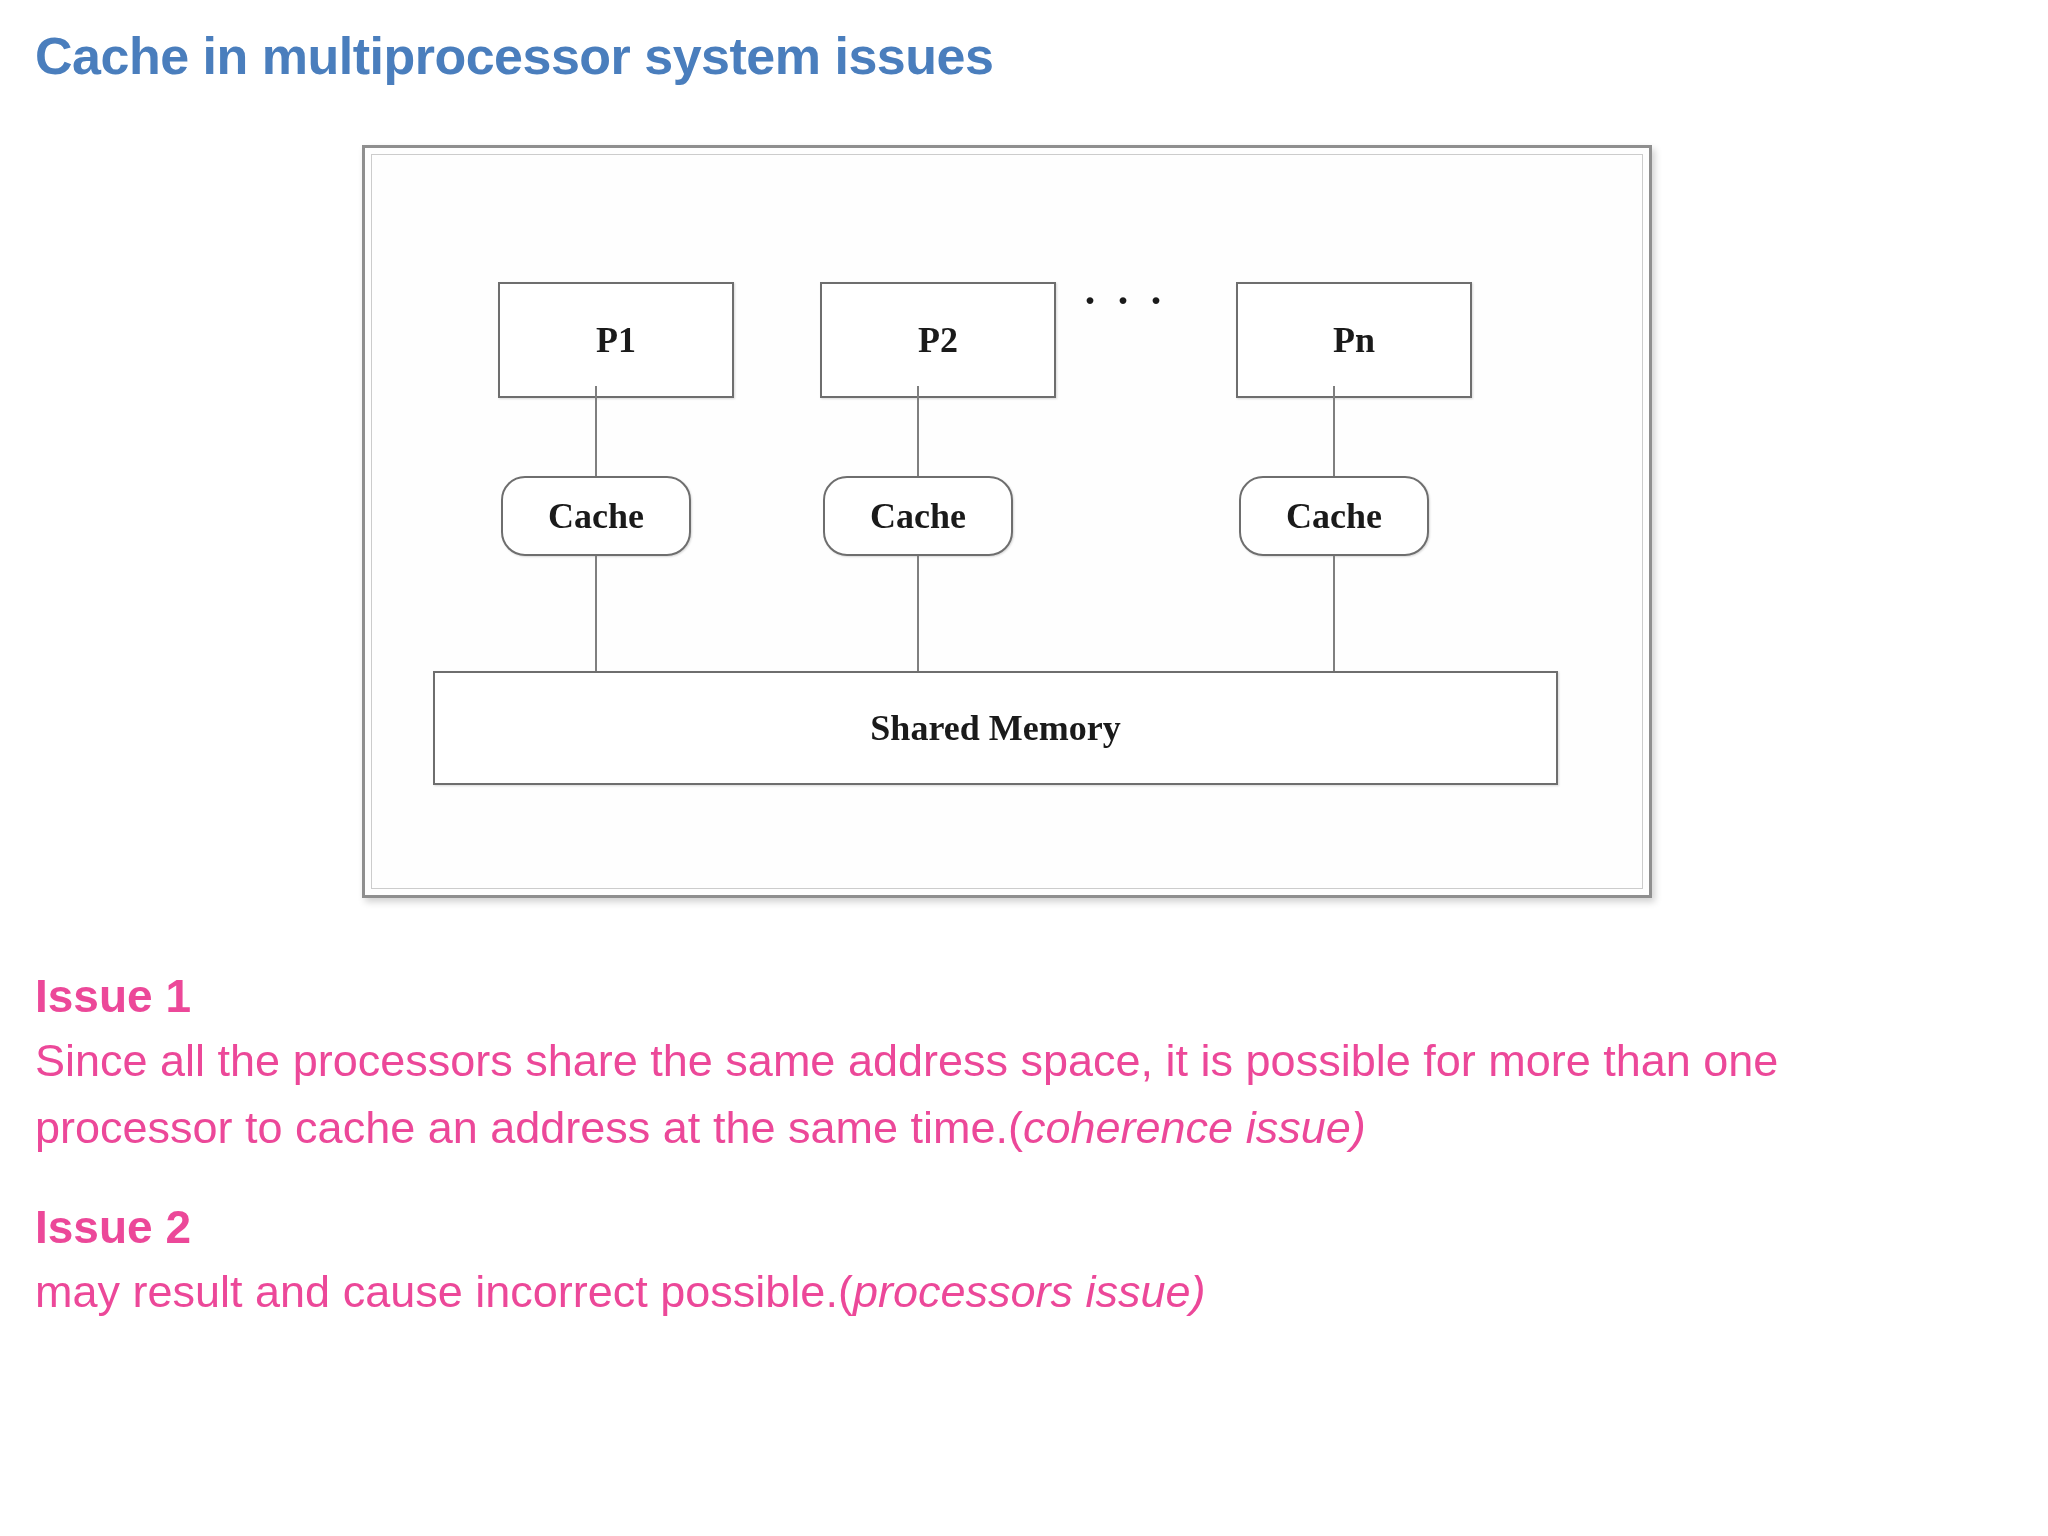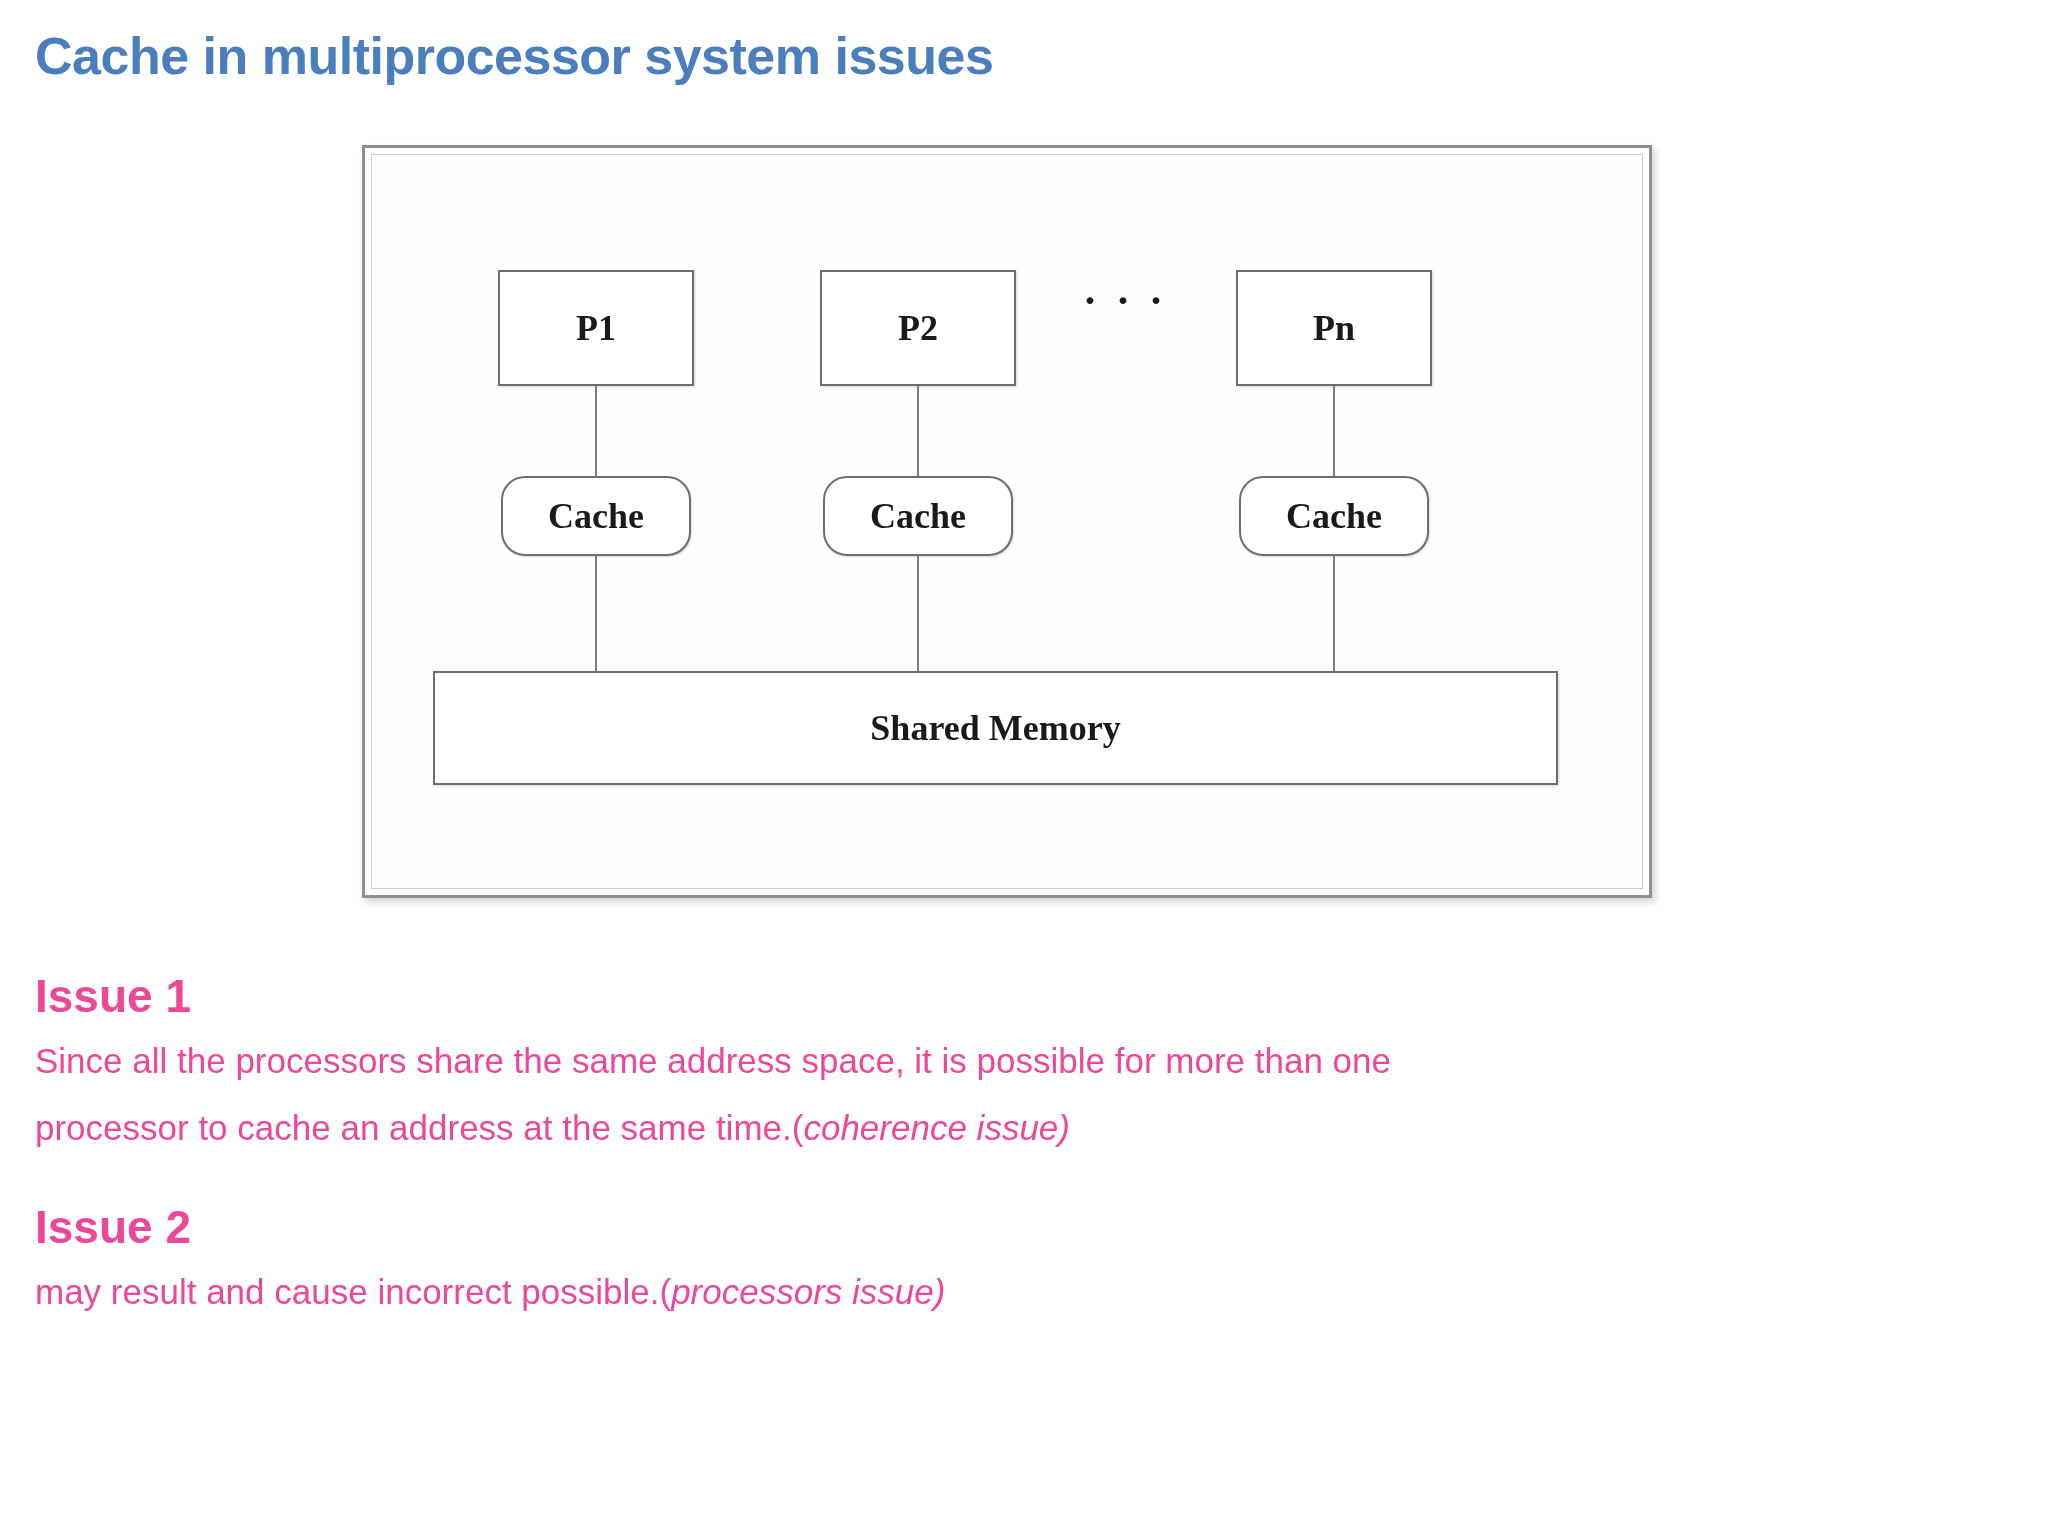--- a/index.html
+++ b/index.html
@@ -52,21 +52,21 @@
     border: 2px solid #6e6e6e;
     box-sizing: border-box;
     display: flex;
     align-items: center;
     justify-content: center;
     font-family: "Liberation Serif", serif;
     font-weight: bold;
     color: #1a1a1a;
     box-shadow: 1px 1px 2px rgba(0,0,0,0.15);
   }
-  .pbox   { width: 196px; height: 116px; top: 122px; font-size: 36px; text-align: center; }
+  .pbox   { width: 236px; height: 116px; top: 134px; font-size: 36px; text-align: center; }
   .cachebox { width: 190px; height: 80px; top: 328px; font-size: 36px; border-radius: 24px; }
   .membox {
     left: 68px; top: 523px;
     width: 1125px; height: 114px;
     font-size: 36px;
   }
   .p1 { left: 133px; }
   .p2 { left: 455px; }
   .pn { left: 871px; }
   .c1 { left: 136px; }
@@ -105,21 +105,21 @@
     color: #ec4899;
   }
   .issue-1 { top: 965px; }
   .issue-2 { top: 1196px; }
   .issue-header {
     font-size: 46px;
     font-weight: bold;
     line-height: 62px;
   }
   .issue-line {
-    font-size: 35px;
+    font-size: 45px;
     line-height: 67px;
     white-space: nowrap;
   }
   .emph {
     font-weight: normal;
     font-style: italic;
   }
 </style>
 </head>
 <body>

